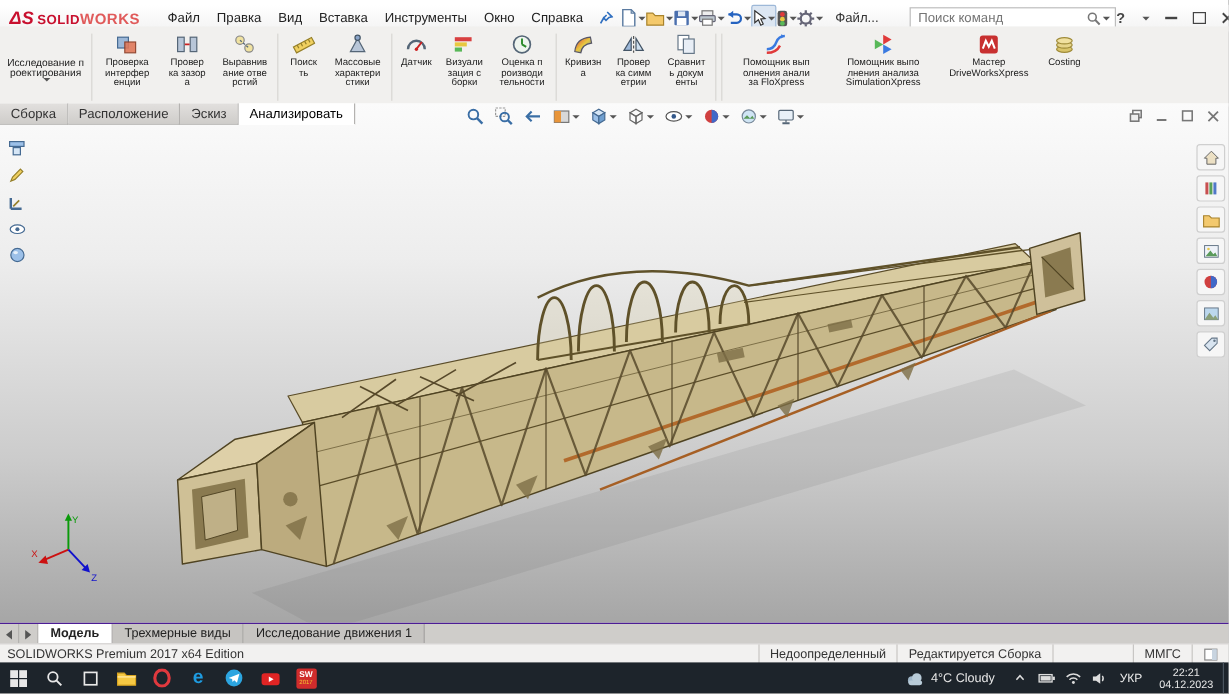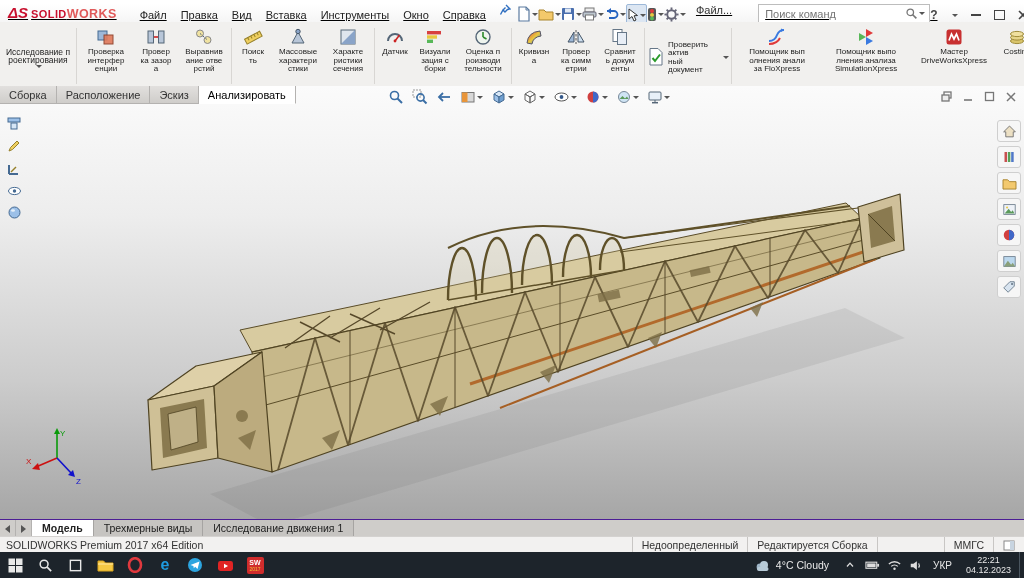--- a/index.html
+++ b/index.html
@@ -1,18 +1,18 @@
 <!DOCTYPE html>
 <html><head>
 <meta charset="utf-8">
 <style>
   html,body{margin:0;padding:0;background:#666;}
   #app{position:relative;width:1024px;height:578px;font-family:"Liberation Sans",sans-serif;background:#fff;overflow:hidden;}
   
-  .menubar{position:absolute;top:4px;left:0;right:0;height:22px;background:linear-gradient(#ffffff,#f3f3f3);border-bottom:1px solid #e2e2e2;display:flex;text-decoration:underline;}
+  .menubar{position:absolute;top:4px;left:0;right:0;height:22px;background:linear-gradient(#ffffff,#f3f3f3);border-bottom:1px solid #e2e2e2;display:flex;align-items:center;}
   .logo{display:flex;align-items:baseline;margin:0 16px 0 8px;white-space:nowrap;}
   .logo .mark{color:#c8102e;font-weight:bold;font-style:italic;font-size:15px;margin-right:3px;}
   .logo .solid{color:#c8102e;font-weight:bold;font-size:11px;letter-spacing:.4px;}
   .logo .works{color:#e05a5a;font-weight:bold;font-size:12.5px;letter-spacing:.4px;}
   .menu{font-size:11px;color:#222;padding:0 7px;line-height:22px;cursor:default;}
   .pin{margin:0 6px;}
   .qbtn{width:23px;height:20px;display:flex;align-items:center;justify-content:center;}
   .qbtn.pressed{background:#dce6f2;border:1px solid #9db8d8;border-radius:2px;}
   .car{width:0;height:0;border-left:3px solid transparent;border-right:3px solid transparent;border-top:3.5px solid #555;display:inline-block;margin-left:1px;}
   .doclabel{font-size:11px;color:#333;margin:0 8px 0 10px;white-space:nowrap;}
@@ -249,31 +249,20 @@
       <span class="ricon">
           <svg width="20" height="20" viewBox="0 0 20 20">
             <polygon points="10,5 4,16 16,16" fill="#b8c6d8" stroke="#567"></polygon>
             <circle cx="10" cy="4.5" r="2.2" fill="#8aa4c8" stroke="#456"></circle>
           </svg>
         </span>
       <span class="rlabel">Массовые
 характери
 стики</span>
     </div>
-    <div class="rbtn" style="width:48px">
-      <span class="ricon">
-          <svg width="20" height="20" viewBox="0 0 20 20">
-            <rect x="3" y="3" width="14" height="14" fill="#dfe6ee" stroke="#567"></rect>
-            <path d="M3,17 L17,3 L17,17 Z" fill="#8aa4c8"></path>
-          </svg>
-        </span>
-      <span class="rlabel">Характе
-ристики
-сечения</span>
-    </div>
     <div class="rsep"></div>
     <div class="rbtn" style="width:36px">
       <span class="ricon">
           <svg width="20" height="20" viewBox="0 0 20 20">
             <path d="M3,14 A7 7 0 0 1 17,14" fill="none" stroke="#567" stroke-width="2"></path>
             <line x1="10" y1="14" x2="14.5" y2="8" stroke="#cc2222" stroke-width="1.6"></line>
             <circle cx="10" cy="14" r="1.4" fill="#cc2222"></circle>
           </svg>
         </span>
       <span class="rlabel">Датчик</span>
@@ -336,31 +325,20 @@
           <svg width="20" height="20" viewBox="0 0 20 20">
             <rect x="3" y="2.5" width="9" height="12" fill="#fff" stroke="#678"></rect>
             <rect x="7.5" y="5.5" width="9" height="12" fill="#e8eef6" stroke="#678"></rect>
           </svg>
         </span>
       <span class="rlabel">Сравнит
 ь докум
 енты</span>
     </div>
     <div class="rsep"></div>
-    <div class="rbtn" style="width:82px;flex-direction:row;gap:3px;align-items:center">
-      <span class="ricon">
-          <svg width="18" height="20" viewBox="0 0 18 20">
-            <path d="M3,1.5 H11 L15,5.5 V18 H3 Z" fill="#fff" stroke="#678"></path>
-            <path d="M5.5,11 L8,14 L13,7.5" fill="none" stroke="#2a9a2a" stroke-width="2"></path>
-          </svg>
-        </span>
-      <span class="rlabel" style="text-align:left">Проверить актив
-ный документ</span>
-      <span class="car"></span>
-    </div>
     <div class="rsep"></div>
     <div class="rbtn" style="width:86px">
       <span class="ricon">
           <svg width="20" height="20" viewBox="0 0 20 20">
             <path d="M2,14 Q8,14 10,8 Q12,3 17,3" fill="none" stroke="#3a7ae0" stroke-width="2"></path>
             <path d="M2,17 Q10,17 13,11" fill="none" stroke="#e03a3a" stroke-width="2"></path>
             <polygon points="17,3 14,1.5 14,5" fill="#3a7ae0"></polygon>
           </svg>
         </span>
       <span class="rlabel">Помощник вып

